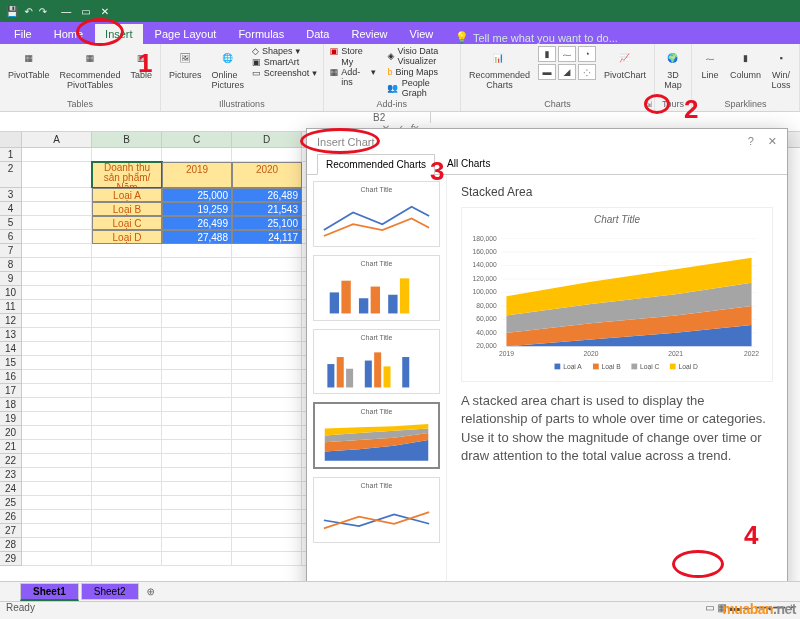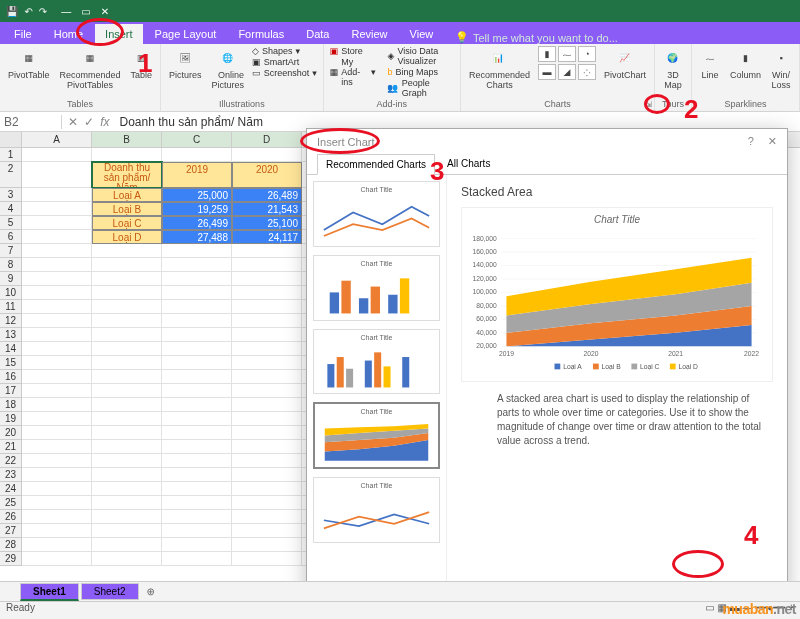--- a/index.html
+++ b/index.html
@@ -25,21 +25,21 @@
 .group .glabel { text-align: center; color: #666; font-size: 9px; padding-top: 1px; }
 .bigbtn { display: flex; flex-direction: column; align-items: center; gap: 2px; padding: 2px; }
 .bigbtn .ic { width: 20px; height: 20px; display: flex; align-items: center; justify-content: center; }
 .stackitems { display: flex; flex-direction: column; gap: 1px; font-size: 9px; color: #333; }
 .stackitems div { display: flex; align-items: center; gap: 3px; }
 .chartgrid { display: grid; grid-template-columns: repeat(3, 18px); grid-template-rows: repeat(2, 16px); gap: 2px; }
 .chartgrid span { background: #fff; border: 1px solid #bbb; display: flex; align-items: center; justify-content: center; }
 .dlaunch { position: absolute; right: 2px; bottom: 2px; font-size: 8px; color: #666; }
 
 
-.fxbar { height: 20px; border-bottom: 1px solid #d4d4d4; display: flex; align-items: center; font-size: 12px; }
+.fxbar { height: 20px; border-bottom: 1px solid #d4d4d4; display: flex; align-items: center; font-size: 10px; flex-direction: column; }
 .namebox { width: 62px; border-right: 1px solid #d4d4d4; padding: 0 4px; color: #666; }
 .fxctrls { display: flex; align-items: center; gap: 6px; padding: 0 6px; color: #888; }
 .fxinput { flex: 1; padding: 0 4px; color: #333; }
 
 
 .sheet { position: relative; height: 440px; overflow: hidden; }
 .colhdr { display: flex; height: 16px; background: #f0f0f0; border-bottom: 1px solid #ccc; font-size: 10px; color: #333; }
 .colhdr .corner { width: 22px; border-right: 1px solid #ccc; background: #e8e8e8; }
 .colhdr .ch { width: 70px; text-align: center; border-right: 1px solid #ccc; line-height: 16px; }
 .colhdr .ch.sel { background: #d8e8d8; }
@@ -71,21 +71,21 @@
 .dialog .dbody { flex: 1; display: flex; overflow: hidden; }
 .thumbs { width: 140px; border-right: 1px solid #eee; overflow-y: auto; padding: 6px; }
 .thumb { border: 1px solid #ddd; margin-bottom: 8px; padding: 4px; background: #fff; }
 .thumb.sel { border: 2px solid #888; }
 .thumb .tt { font-size: 7px; text-align: center; color: #666; margin-bottom: 2px; }
 .thumb svg { display: block; width: 100%; }
 .preview { flex: 1; padding: 10px 14px; display: flex; flex-direction: column; }
 .preview .ptype { font-size: 12px; color: #444; margin-bottom: 8px; }
 .pchart { border: 1px solid #eee; padding: 6px; }
 .pchart .ct { text-align: center; color: #666; font-size: 10px; font-style: italic; margin-bottom: 4px; }
-.pdesc { font-size: 10px; color: #555; margin-top: 10px; line-height: 1.4; margin-left: 36px; }
+.pdesc { font-size: 13px; color: #555; margin-top: 10px; line-height: 1.4; }
 .dfooter { padding: 10px 14px; display: flex; justify-content: flex-end; gap: 8px; border-top: 1px solid #eee; }
 .dfooter button { padding: 3px 22px; font-size: 11px; background: #fdfdfd; border: 1px solid #aaa; cursor: pointer; }
 
 
 .anno { position: absolute; pointer-events: none; }
 .circ { border: 3px solid #e81123; border-radius: 50%; }
 .num { color: #e81123; font-size: 26px; font-weight: bold; font-family: Arial; }
 
 .watermark { position: absolute; right: 4px; bottom: 2px; font-size: 14px; font-weight: bold; letter-spacing: -0.5px; }
 .watermark .w1 { color: #f7931e; }
@@ -142,21 +142,21 @@
     <div class="glabel">Tables</div>
   </div>
   <div class="group">
     <div class="icons">
       <div class="bigbtn">
           <div class="ic">🖼</div>
           <span>Pictures</span>
         </div>
       <div class="bigbtn">
           <div class="ic">🌐</div>
-          <span style="white-space:pre-line;text-align:right">Online
+          <span style="white-space:pre-line;text-align:left">Online
 Pictures</span>
         </div>
       <div class="stackitems">
         <div><span>◇</span><span>Shapes</span> ▾</div>
         <div>
             <span>▣</span>
             <span>SmartArt</span>
           </div>
         <div><span>▭</span><span>Screenshot</span> ▾</div>
       </div>

